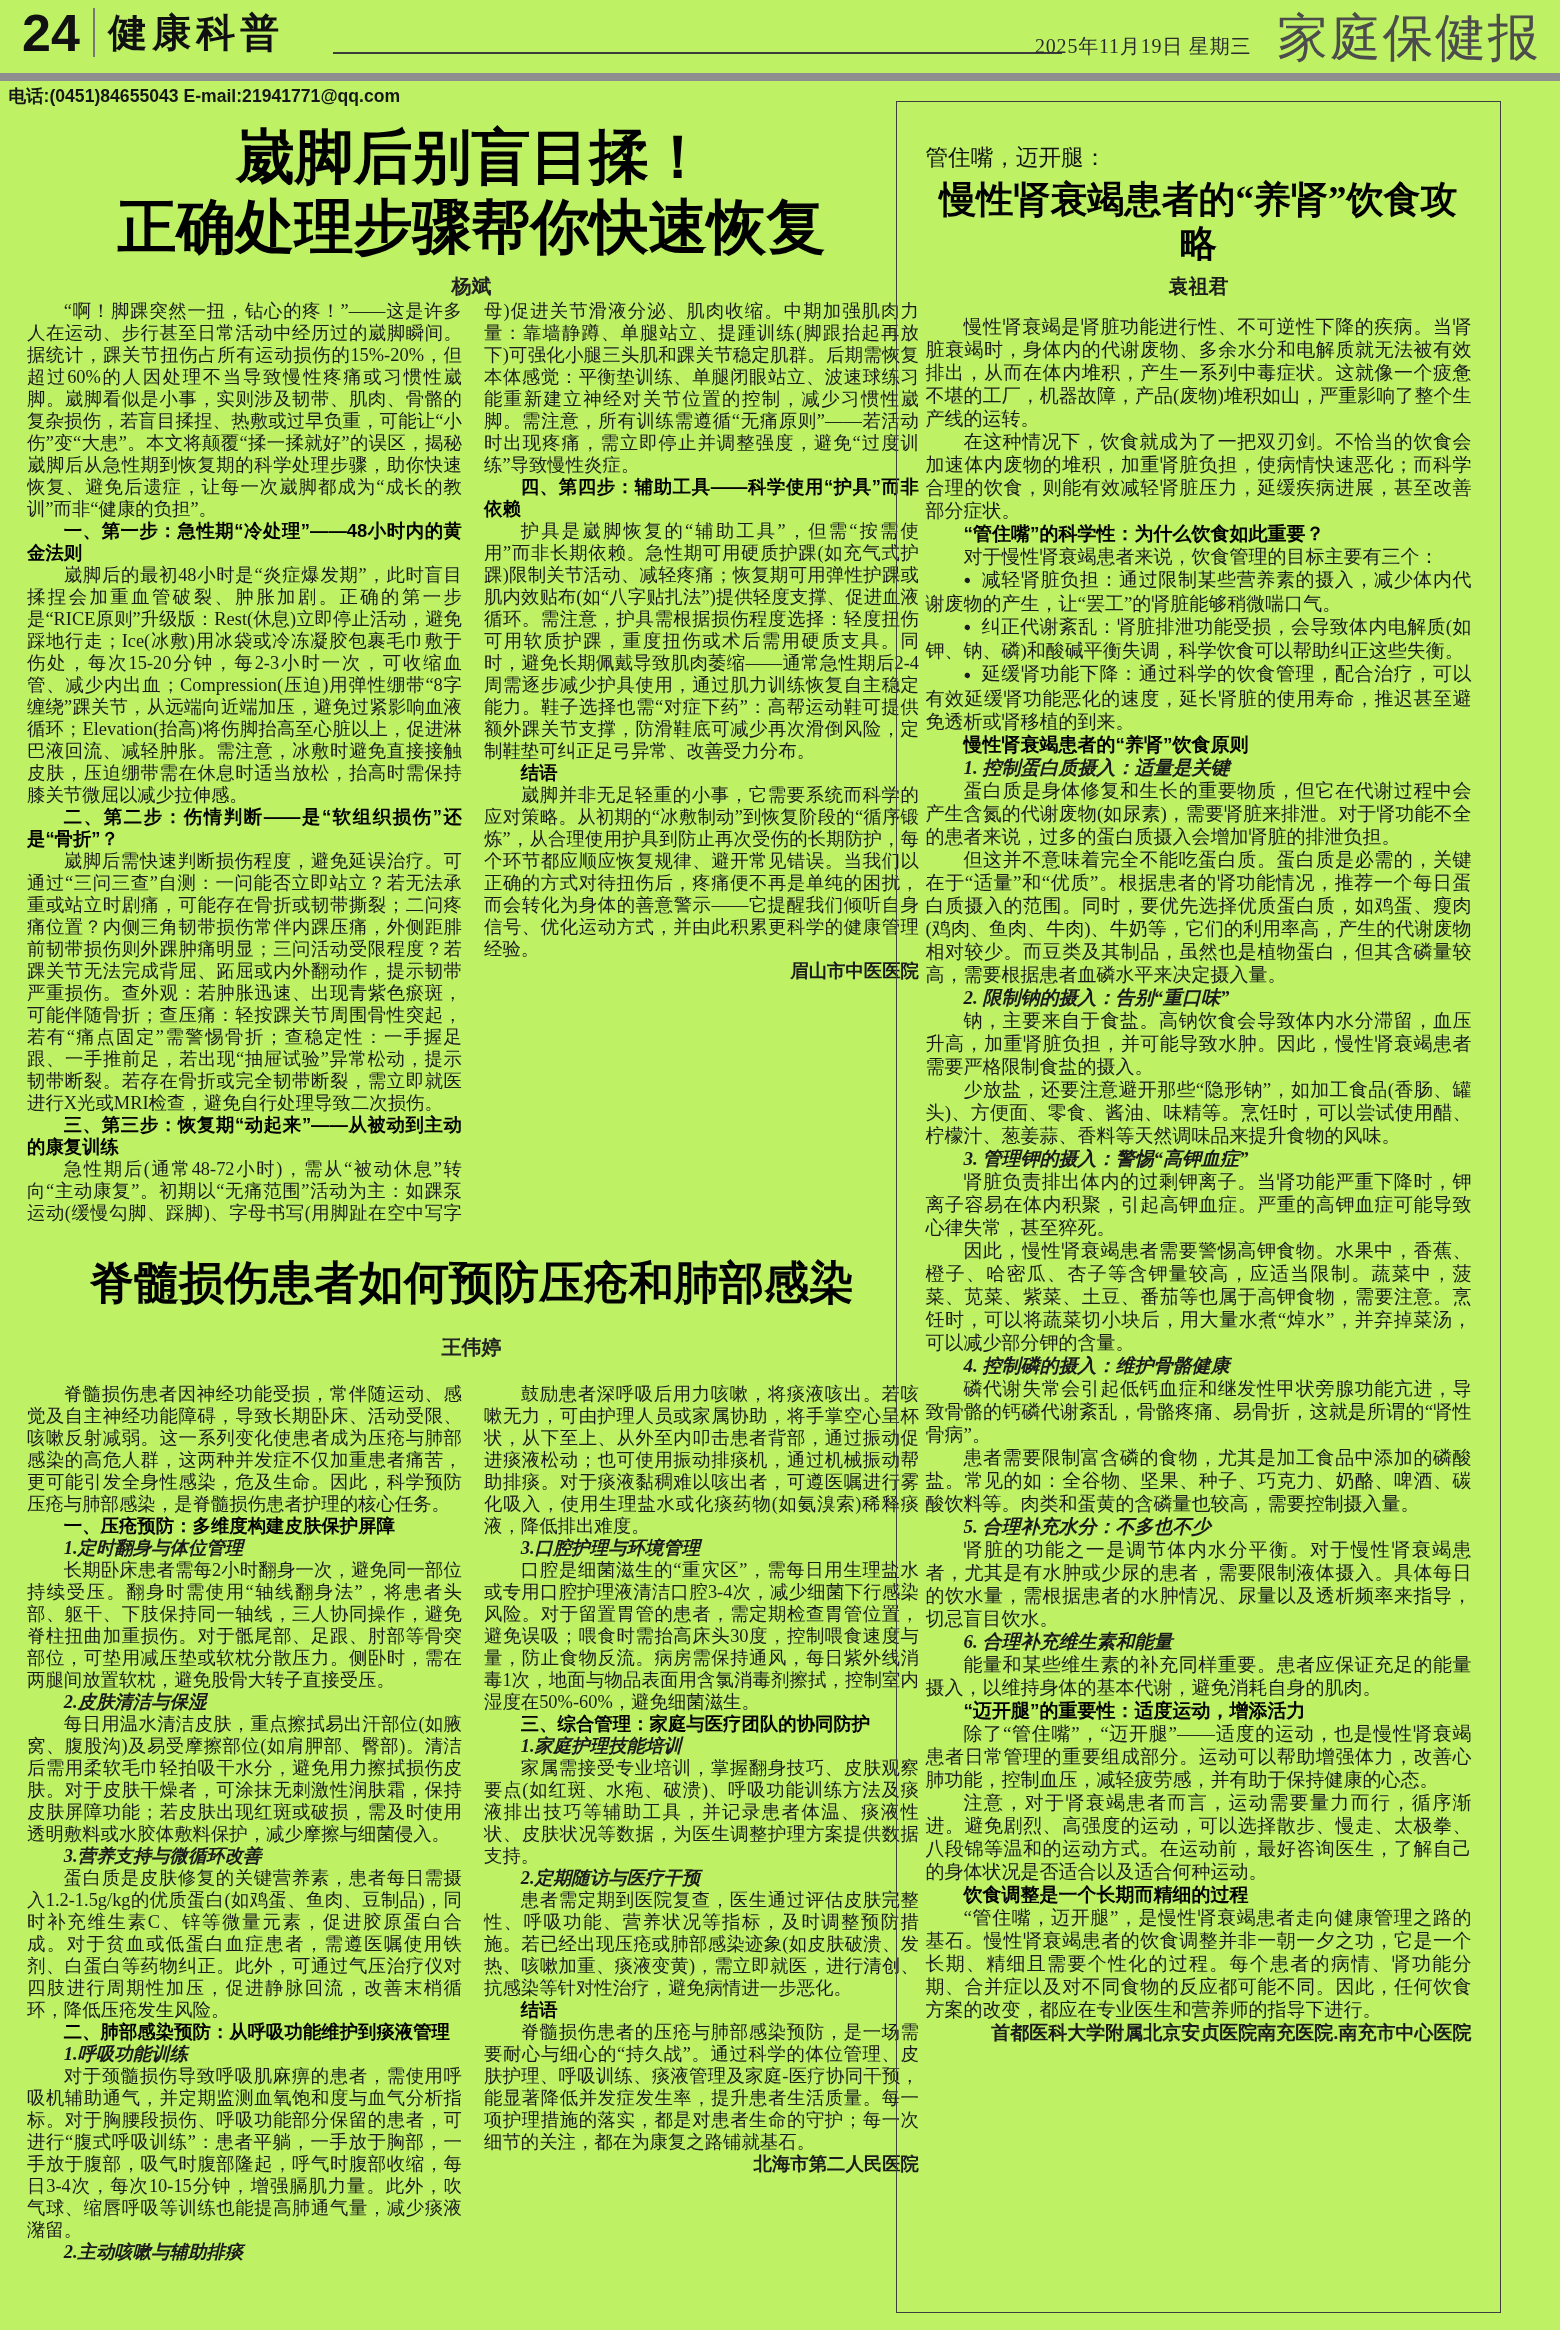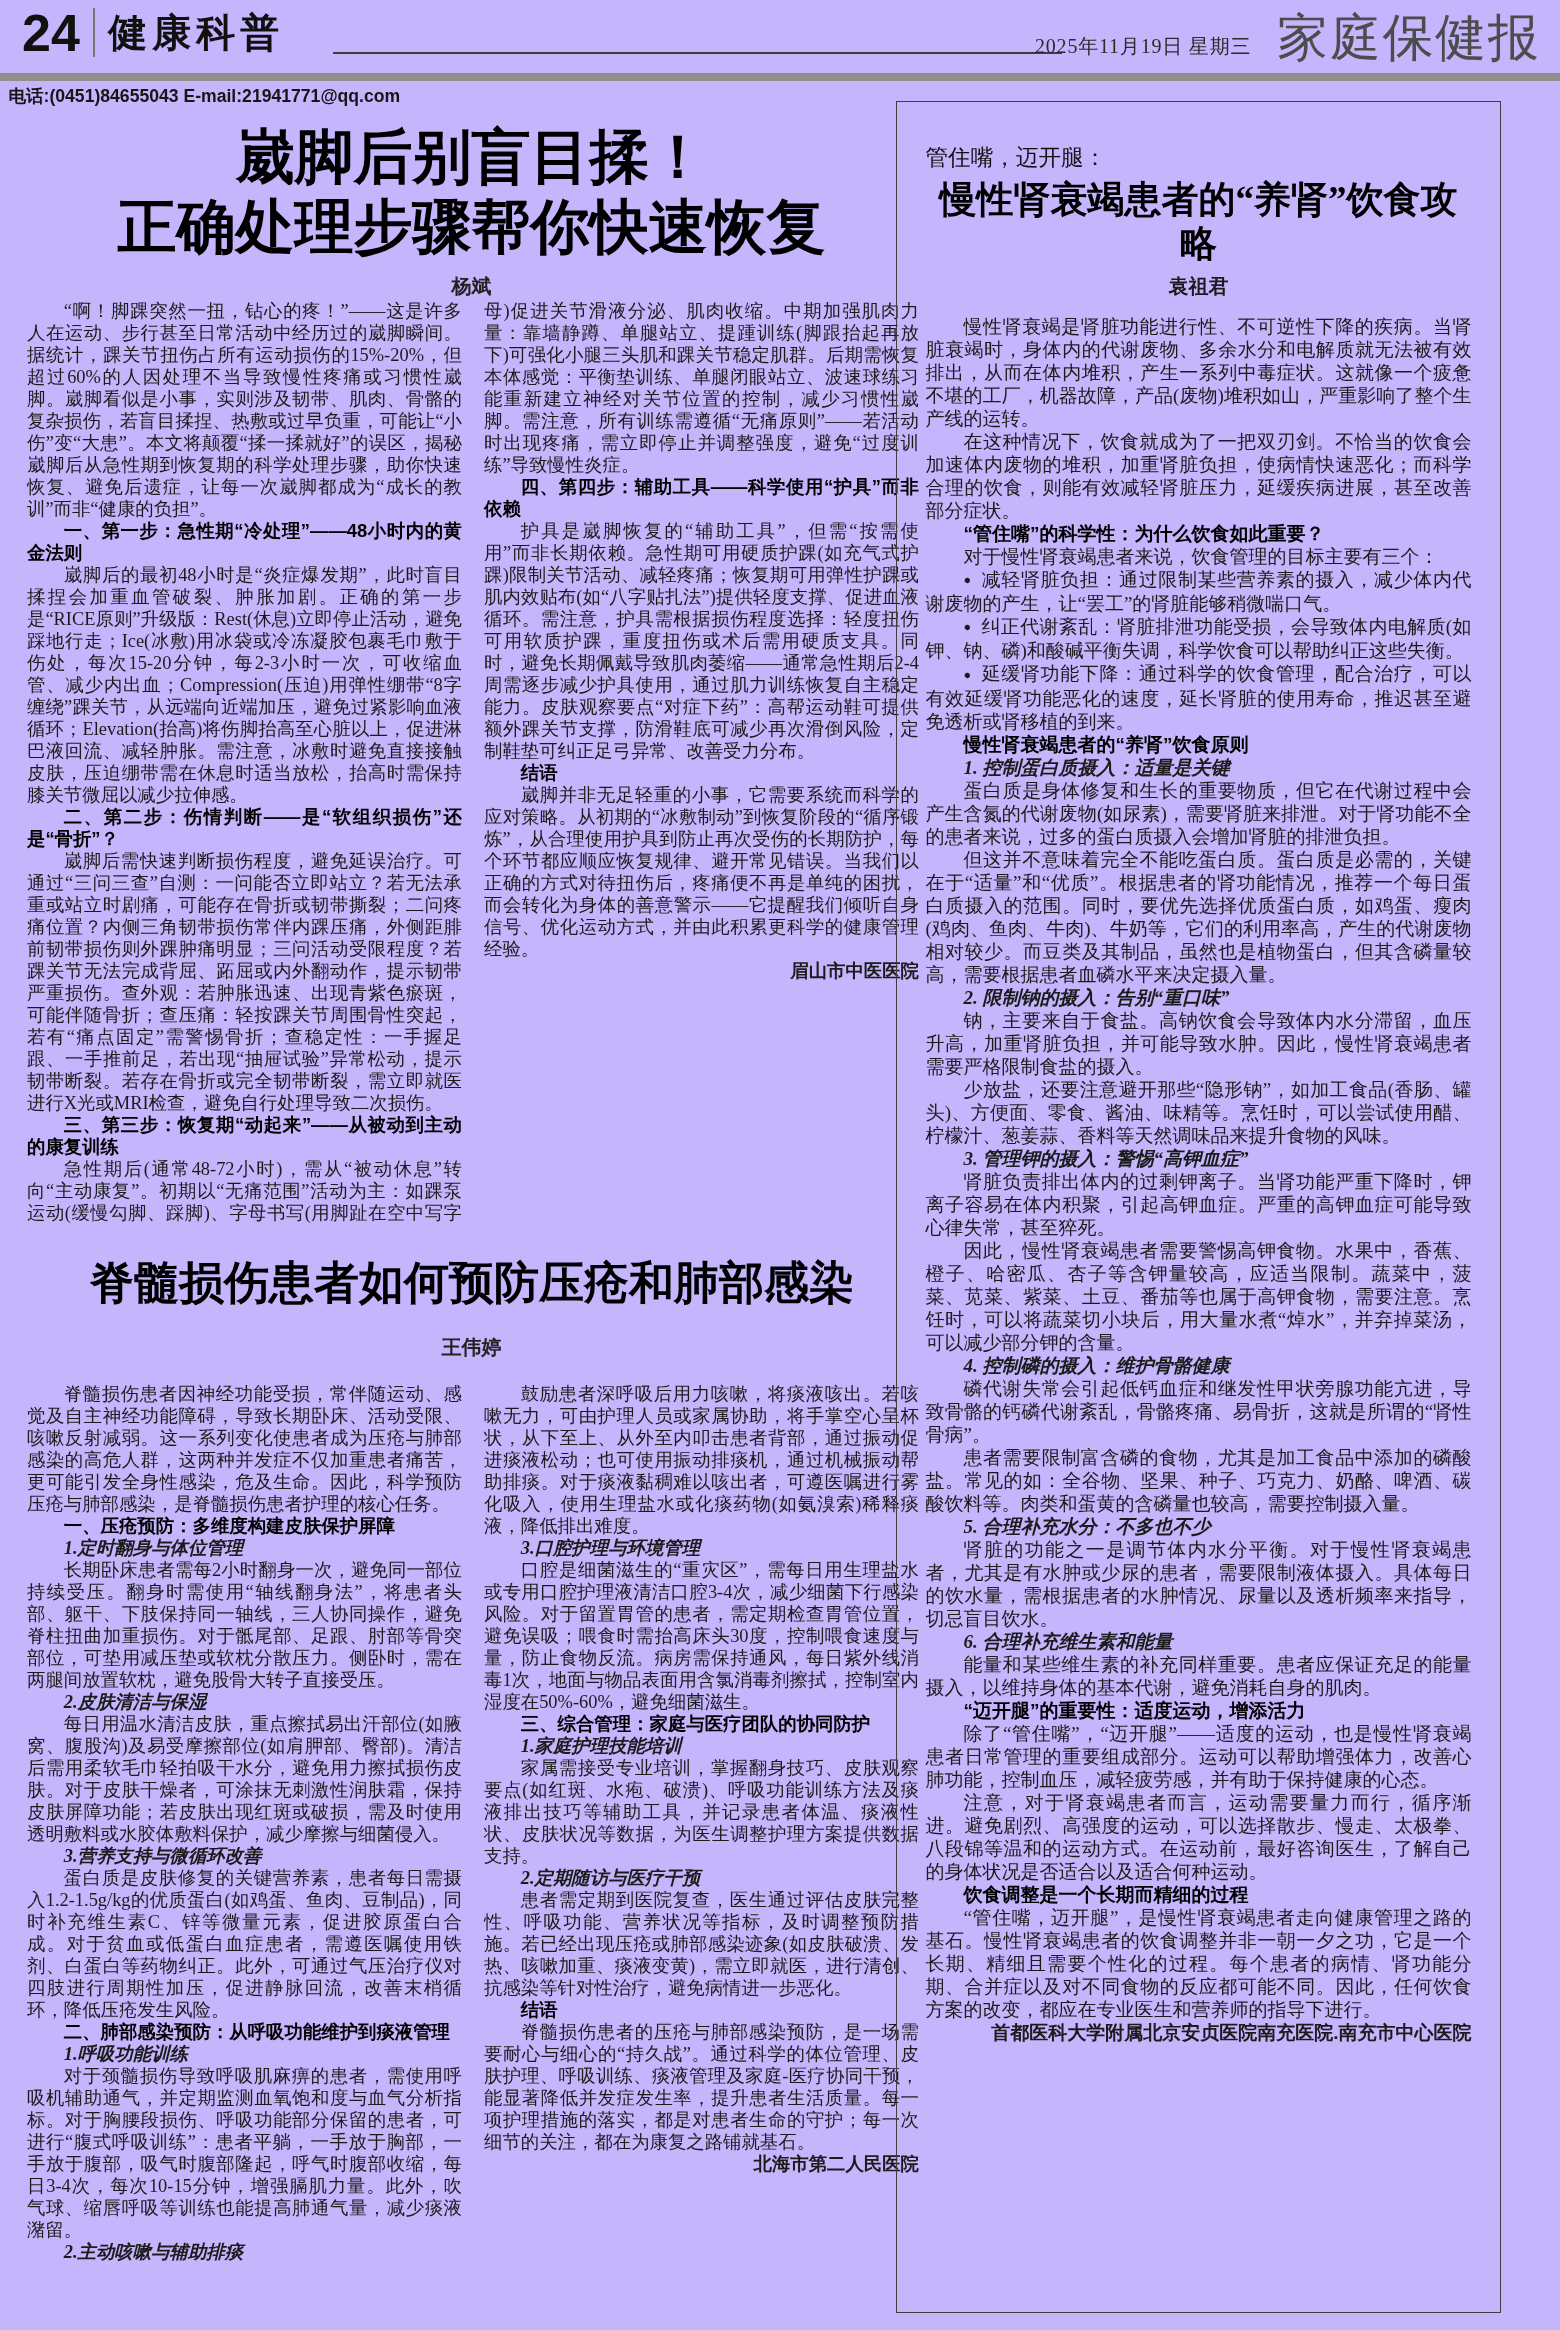--- a/index.html
+++ b/index.html
@@ -1,16 +1,16 @@
 <!DOCTYPE html>
 <html style="font-size:13.4px"><head>
 <meta charset="utf-8">
 <style>
   html,body{margin:0;padding:0;background:#e8e8e6;}
-  .page{position:relative;width:1560px;height:2330px;background:#c4b5fd;overflow:hidden;
+  .page{position:relative;width:1560px;height:2330px;background:#bef264;overflow:hidden;
         font-family:"Liberation Serif","DejaVu Serif",serif;color:#1b1b1b;}
   
   .hdr-left{position:absolute;left:22px;top:6.7px;display:flex;align-items:center;gap:13.4px;}
   .page-num{font-family:"Liberation Sans","DejaVu Sans",sans-serif;font-size:52px;font-weight:bold;color:#111;line-height:1;}
   .hdr-div{width:1.7px;height:49px;background:#777;}
   .section-name{font-size:39px;font-weight:bold;color:#101010;letter-spacing:5px;line-height:1;}
   .hdr-rule-thin{position:absolute;left:333px;top:52px;width:729px;height:1.7px;background:#3c3c3c;}
   .hdr-date{position:absolute;left:1035px;top:13px;font-size:20px;color:#2b2b2b;letter-spacing:0.8px;margin-top:20px;}
   .masthead{position:absolute;left:1277px;top:10px;font-size:51px;font-weight:normal;color:#4c4c4c;letter-spacing:1.7px;line-height:1.1;}
   .hdr-rule-thick{position:absolute;left:0;top:73px;width:1560px;height:7.5px;background:#8f8f8f;}
@@ -67,21 +67,21 @@
   <div class="byline a1-by">杨斌</div>
   <div class="body-cols a1-body">
       <div class="blk blk-p">“啊！脚踝突然一扭，钻心的疼！”——这是许多人在运动、步行甚至日常活动中经历过的崴脚瞬间。据统计，踝关节扭伤占所有运动损伤的15%-20%，但超过60%的人因处理不当导致慢性疼痛或习惯性崴脚。崴脚看似是小事，实则涉及韧带、肌肉、骨骼的复杂损伤，若盲目揉捏、热敷或过早负重，可能让“小伤”变“大患”。本文将颠覆“揉一揉就好”的误区，揭秘崴脚后从急性期到恢复期的科学处理步骤，助你快速恢复、避免后遗症，让每一次崴脚都成为“成长的教训”而非“健康的负担”。</div>
       <div class="blk blk-h">一、第一步：急性期“冷处理”——48小时内的黄金法则</div>
       <div class="blk blk-p">崴脚后的最初48小时是“炎症爆发期”，此时盲目揉捏会加重血管破裂、肿胀加剧。正确的第一步是“RICE原则”升级版：Rest(休息)立即停止活动，避免踩地行走；Ice(冰敷)用冰袋或冷冻凝胶包裹毛巾敷于伤处，每次15-20分钟，每2-3小时一次，可收缩血管、减少内出血；Compression(压迫)用弹性绷带“8字缠绕”踝关节，从远端向近端加压，避免过紧影响血液循环；Elevation(抬高)将伤脚抬高至心脏以上，促进淋巴液回流、减轻肿胀。需注意，冰敷时避免直接接触皮肤，压迫绷带需在休息时适当放松，抬高时需保持膝关节微屈以减少拉伸感。</div>
       <div class="blk blk-h">二、第二步：伤情判断——是“软组织损伤”还是“骨折”？</div>
       <div class="blk blk-p">崴脚后需快速判断损伤程度，避免延误治疗。可通过“三问三查”自测：一问能否立即站立？若无法承重或站立时剧痛，可能存在骨折或韧带撕裂；二问疼痛位置？内侧三角韧带损伤常伴内踝压痛，外侧距腓前韧带损伤则外踝肿痛明显；三问活动受限程度？若踝关节无法完成背屈、跖屈或内外翻动作，提示韧带严重损伤。查外观：若肿胀迅速、出现青紫色瘀斑，可能伴随骨折；查压痛：轻按踝关节周围骨性突起，若有“痛点固定”需警惕骨折；查稳定性：一手握足跟、一手推前足，若出现“抽屉试验”异常松动，提示韧带断裂。若存在骨折或完全韧带断裂，需立即就医进行X光或MRI检查，避免自行处理导致二次损伤。</div>
       <div class="blk blk-h">三、第三步：恢复期“动起来”——从被动到主动的康复训练</div>
       <div class="blk blk-p">急性期后(通常48-72小时)，需从“被动休息”转向“主动康复”。初期以“无痛范围”活动为主：如踝泵运动(缓慢勾脚、踩脚)、字母书写(用脚趾在空中写字母)促进关节滑液分泌、肌肉收缩。中期加强肌肉力量：靠墙静蹲、单腿站立、提踵训练(脚跟抬起再放下)可强化小腿三头肌和踝关节稳定肌群。后期需恢复本体感觉：平衡垫训练、单腿闭眼站立、波速球练习能重新建立神经对关节位置的控制，减少习惯性崴脚。需注意，所有训练需遵循“无痛原则”——若活动时出现疼痛，需立即停止并调整强度，避免“过度训练”导致慢性炎症。</div>
       <div class="blk blk-h">四、第四步：辅助工具——科学使用“护具”而非依赖</div>
-      <div class="blk blk-p">护具是崴脚恢复的“辅助工具”，但需“按需使用”而非长期依赖。急性期可用硬质护踝(如充气式护踝)限制关节活动、减轻疼痛；恢复期可用弹性护踝或肌内效贴布(如“八字贴扎法”)提供轻度支撑、促进血液循环。需注意，护具需根据损伤程度选择：轻度扭伤可用软质护踝，重度扭伤或术后需用硬质支具。同时，避免长期佩戴导致肌肉萎缩——通常急性期后2-4周需逐步减少护具使用，通过肌力训练恢复自主稳定能力。皮肤观察要点“对症下药”：高帮运动鞋可提供额外踝关节支撑，防滑鞋底可减少再次滑倒风险，定制鞋垫可纠正足弓异常、改善受力分布。</div>
+      <div class="blk blk-p">护具是崴脚恢复的“辅助工具”，但需“按需使用”而非长期依赖。急性期可用硬质护踝(如充气式护踝)限制关节活动、减轻疼痛；恢复期可用弹性护踝或肌内效贴布(如“八字贴扎法”)提供轻度支撑、促进血液循环。需注意，护具需根据损伤程度选择：轻度扭伤可用软质护踝，重度扭伤或术后需用硬质支具。同时，避免长期佩戴导致肌肉萎缩——通常急性期后2-4周需逐步减少护具使用，通过肌力训练恢复自主稳定能力。鞋子选择也需“对症下药”：高帮运动鞋可提供额外踝关节支撑，防滑鞋底可减少再次滑倒风险，定制鞋垫可纠正足弓异常、改善受力分布。</div>
       <div class="blk blk-h">结语</div>
       <div class="blk blk-p">崴脚并非无足轻重的小事，它需要系统而科学的应对策略。从初期的“冰敷制动”到恢复阶段的“循序锻炼”，从合理使用护具到防止再次受伤的长期防护，每个环节都应顺应恢复规律、避开常见错误。当我们以正确的方式对待扭伤后，疼痛便不再是单纯的困扰，而会转化为身体的善意警示——它提醒我们倾听自身信号、优化运动方式，并由此积累更科学的健康管理经验。</div>
       <div class="blk blk-sig">眉山市中医医院</div>
     </div>
 
   <div class="a-title a2-t">脊髓损伤患者如何预防压疮和肺部感染</div>
   <div class="byline a2-by">王伟婷</div>
   <div class="body-cols a2-body">
       <div class="blk blk-p">脊髓损伤患者因神经功能受损，常伴随运动、感觉及自主神经功能障碍，导致长期卧床、活动受限、咳嗽反射减弱。这一系列变化使患者成为压疮与肺部感染的高危人群，这两种并发症不仅加重患者痛苦，更可能引发全身性感染，危及生命。因此，科学预防压疮与肺部感染，是脊髓损伤患者护理的核心任务。</div>
       <div class="blk blk-h">一、压疮预防：多维度构建皮肤保护屏障</div>

